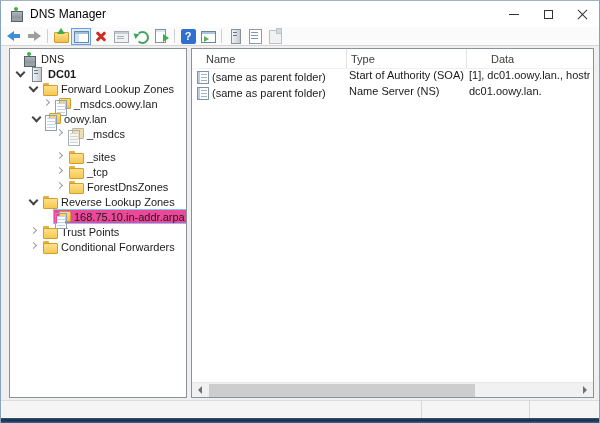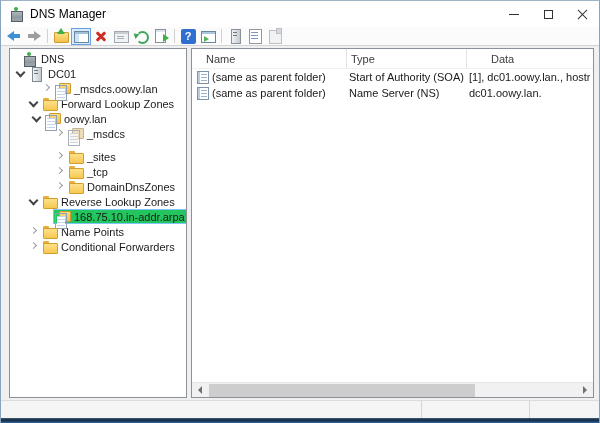--- a/index.html
+++ b/index.html
@@ -77,21 +77,21 @@
   .splitter { width:4px; flex:none; }
   .list-pane { flex:1; display:flex; flex-direction:column; position:relative; }
 
   
   .tree-row { height:15px; display:flex; align-items:center; white-space:nowrap; }
   .expander { width:13px; height:13px; position:relative; flex:none; display:inline-block; }
   .lvl0 .expander { width:5px; }
   .exp-closed::before { content:""; position:absolute; left:4px; top:3px; width:4px; height:4px; border-right:1px solid #9a9a9a; border-bottom:1px solid #9a9a9a; transform:rotate(-45deg); }
   .exp-open::before { content:""; position:absolute; left:3px; top:2px; width:5px; height:5px; border-right:2px solid #444; border-bottom:2px solid #444; transform:rotate(45deg); }
   .node-body { display:flex; align-items:center; height:15px; padding:0 3px 0 1px; border:1px solid transparent; }
-  .tree-row.selected .node-body { background:#22c55e; border-color:#84c5ff; }
+  .tree-row.selected .node-body { background:#ec4899; border-color:#84c5ff; }
   .ticon { width:15px; height:13px; position:relative; flex:none; margin-right:4px; display:inline-block; }
 
   .i-folder::before { content:""; position:absolute; left:1px; top:1px; width:6px; height:3px; background:#e9af3e; border-radius:1px 1px 0 0; }
   .i-folder::after { content:""; position:absolute; left:1px; top:3px; width:13px; height:9px; background:linear-gradient(#ffe08a,#f5c851); border:1px solid #d49e2a; border-radius:1px; }
   .i-zone::before { content:""; position:absolute; left:4px; top:1px; width:10px; height:9px; background:linear-gradient(#fbdc85,#f2c14e); border:1px solid #cf9b2a; border-radius:1px; }
   .i-zone::after { content:""; position:absolute; left:0; top:3px; width:8px; height:10px; background:#fff; border:1px solid #8fa0b5; background-image:repeating-linear-gradient(to bottom,transparent 0 2px,#c3d5ea 2px 3px); background-clip:content-box; padding:2px 1px; }
   .i-zone-gray { opacity:.85; }
   .i-zone-gray::before { content:""; position:absolute; left:4px; top:1px; width:10px; height:9px; background:#ead9ae; border:1px solid #b7a77e; border-radius:1px; }
   .i-zone-gray::after { content:""; position:absolute; left:0; top:3px; width:8px; height:10px; background:#f4f4f4; border:1px solid #9aa4ae; background-image:repeating-linear-gradient(to bottom,transparent 0 2px,#c9ccd0 2px 3px); background-clip:content-box; padding:2px 1px; }
   .i-server::before { content:""; position:absolute; left:3px; top:0; width:8px; height:13px; background:linear-gradient(90deg,#f2f4f5,#c3cad0); border:1px solid #7d8790; }
@@ -100,21 +100,21 @@
   .i-dns-root::after { content:""; position:absolute; left:2px; top:4px; width:10px; height:9px; background:linear-gradient(#aeb6bd,#7c858c); border:1px solid #566066; box-shadow:inset 0 -3px 0 #98a1a8; }
 
   
   .lv-header { height:20px; display:flex; flex:none; border-bottom:1px solid #f0f0f0; }
   .lv-hcell { border-right:1px solid #e3e3e3; display:flex; align-items:center; padding-left:12px; color:#3c3c3c; background:#fff; }
   .col-0 { width:153px; flex:none; }
   .col-1 { width:120px; flex:none; padding-left:4px; }
   .col-2 { width:125px; flex:none; padding-left:4px;margin-left:20px; }
   .lv-hcell.partial { flex:1; border-right:none; padding-left:2px; }
   .lv-body { flex:1; overflow:hidden; }
-  .lv-row { height:16px; display:flex; align-items:center; }
+  .lv-row { height:16px; display:flex; }
   .c-name { width:153px; flex:none; display:flex; align-items:center; padding-left:5px; overflow:hidden; white-space:nowrap; }
   .c-type { width:120px; flex:none; padding-left:4px; white-space:nowrap; overflow:hidden; }
   .c-data { width:125px; flex:none; padding-left:4px; white-space:nowrap; overflow:hidden; }
   .ricon { width:12px; height:13px; position:relative; flex:none; margin-right:3px; display:inline-block; }
   .ricon::before { content:""; position:absolute; inset:0; background:#fff; border:1px solid #7f93a8; box-shadow:inset 2px 0 0 #b7cde3; }
   .ricon::after { content:""; position:absolute; left:4px; top:3px; width:6px; height:8px; background:repeating-linear-gradient(#9fb0c4 0 1px,transparent 1px 3px); }
 
   
   .hscroll { height:15px; flex:none; background:#f1f1f1; display:flex; align-items:center; border-top:1px solid #e6e6e6; }
   .hs-arrow { width:16px; height:15px; flex:none; display:flex; align-items:center; justify-content:center; background:#f1f1f1; border:none; padding:0; }
@@ -204,95 +204,95 @@
 
     <div class="pane tree-pane">
 
     <div class="tree-row lvl0" style="padding-left: 5px;">
           <span class="expander exp-none"></span>
           <span class="node-body">
             <span class="ticon i-dns-root"></span>
             <span class="node-label">DNS</span>
           </span>
         </div>
-        <div class="tree-row lvl1" style="padding-left: 4px;">
+        <div class="tree-row lvl1" style="padding-left: 4px; font-weight: bold;">
           <span class="expander exp-open"></span>
           <span class="node-body">
             <span class="ticon i-server"></span>
             <span class="node-label">DC01</span>
           </span>
         </div>
+        <div class="tree-row lvl2" style="padding-left: 17px;">
+          <span class="expander exp-open"></span>
+          <span class="node-body">
+            <span class="ticon i-folder"></span>
+            <span class="node-label">Forward Lookup Zones</span>
+          </span>
+        </div>
         <div class="tree-row lvl3" style="padding-left: 30px;">
           <span class="expander exp-closed"></span>
           <span class="node-body">
             <span class="ticon i-zone"></span>
             <span class="node-label">_msdcs.oowy.lan</span>
           </span>
         </div>
+        <div class="tree-row lvl3" style="padding-left: 20px;">
+          <span class="expander exp-open"></span>
+          <span class="node-body">
+            <span class="ticon i-zone"></span>
+            <span class="node-label">oowy.lan</span>
+          </span>
+        </div>
+        <div class="tree-row lvl4" style="padding-left: 43px;">
+          <span class="expander exp-closed"></span>
+          <span class="node-body">
+            <span class="ticon i-zone-gray"></span>
+            <span class="node-label">_msdcs</span>
+          </span>
+        </div>
+        <div class="tree-row lvl4" style="padding-left: 43px; margin-top: 8px;">
+          <span class="expander exp-closed"></span>
+          <span class="node-body">
+            <span class="ticon i-folder"></span>
+            <span class="node-label">_sites</span>
+          </span>
+        </div>
+        <div class="tree-row lvl4" style="padding-left: 43px;">
+          <span class="expander exp-closed"></span>
+          <span class="node-body">
+            <span class="ticon i-folder"></span>
+            <span class="node-label">_tcp</span>
+          </span>
+        </div>
+        <div class="tree-row lvl4" style="padding-left: 43px;">
+          <span class="expander exp-closed"></span>
+          <span class="node-body">
+            <span class="ticon i-folder"></span>
+            <span class="node-label">ForestDnsZones</span>
+          </span>
+        </div>
         <div class="tree-row lvl2" style="padding-left: 17px;">
           <span class="expander exp-open"></span>
           <span class="node-body">
             <span class="ticon i-folder"></span>
-            <span class="node-label">Forward Lookup Zones</span>
-          </span>
-        </div>
-        <div class="tree-row lvl3" style="padding-left: 20px;">
-          <span class="expander exp-open"></span>
-          <span class="node-body">
-            <span class="ticon i-zone"></span>
-            <span class="node-label">oowy.lan</span>
-          </span>
-        </div>
-        <div class="tree-row lvl4" style="padding-left: 43px;">
-          <span class="expander exp-closed"></span>
-          <span class="node-body">
-            <span class="ticon i-zone-gray"></span>
-            <span class="node-label">_msdcs</span>
-          </span>
-        </div>
-        <div class="tree-row lvl4" style="padding-left: 43px; margin-top: 8px;">
-          <span class="expander exp-closed"></span>
-          <span class="node-body">
-            <span class="ticon i-folder"></span>
-            <span class="node-label">_sites</span>
-          </span>
-        </div>
-        <div class="tree-row lvl4" style="padding-left: 43px;">
-          <span class="expander exp-closed"></span>
-          <span class="node-body">
-            <span class="ticon i-folder"></span>
-            <span class="node-label">_tcp</span>
-          </span>
-        </div>
-        <div class="tree-row lvl4" style="padding-left: 43px;">
-          <span class="expander exp-closed"></span>
-          <span class="node-body">
-            <span class="ticon i-folder"></span>
-            <span class="node-label">DomainDnsZones</span>
-          </span>
-        </div>
-        <div class="tree-row lvl2" style="padding-left: 17px;">
-          <span class="expander exp-open"></span>
-          <span class="node-body">
-            <span class="ticon i-folder"></span>
             <span class="node-label">Reverse Lookup Zones</span>
           </span>
         </div>
         <div class="tree-row selected lvl3" style="padding-left: 30px;">
           <span class="expander exp-none"></span>
           <span class="node-body">
             <span class="ticon i-zone"></span>
             <span class="node-label">168.75.10.in-addr.arpa</span>
           </span>
         </div>
         <div class="tree-row lvl2" style="padding-left: 17px;">
           <span class="expander exp-closed"></span>
           <span class="node-body">
             <span class="ticon i-folder"></span>
-            <span class="node-label">Name Points</span>
+            <span class="node-label">Trust Points</span>
           </span>
         </div>
         <div class="tree-row lvl2" style="padding-left: 17px;">
           <span class="expander exp-closed"></span>
           <span class="node-body">
             <span class="ticon i-folder"></span>
             <span class="node-label">Conditional Forwarders</span>
           </span>
         </div>
       </div>

